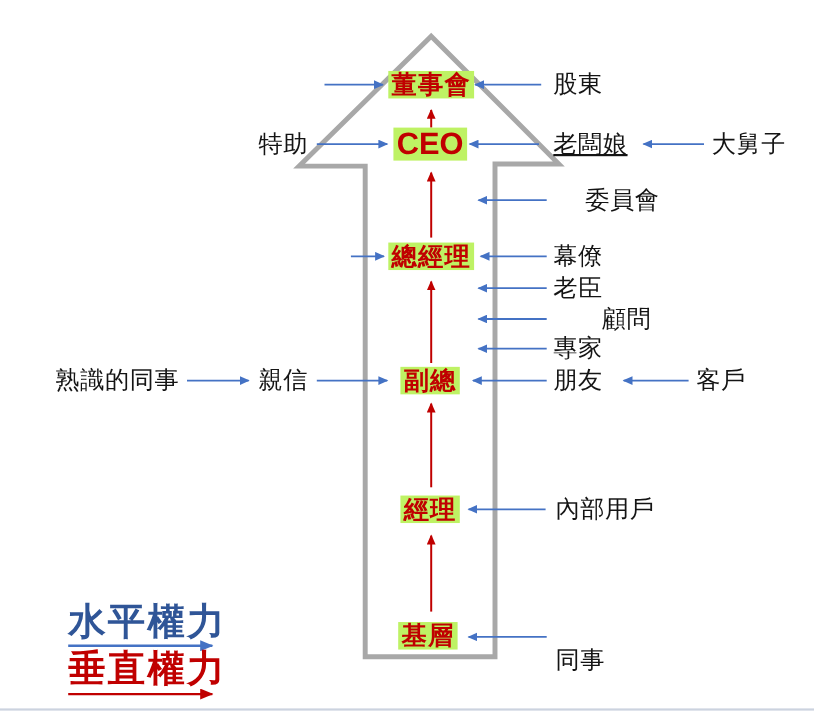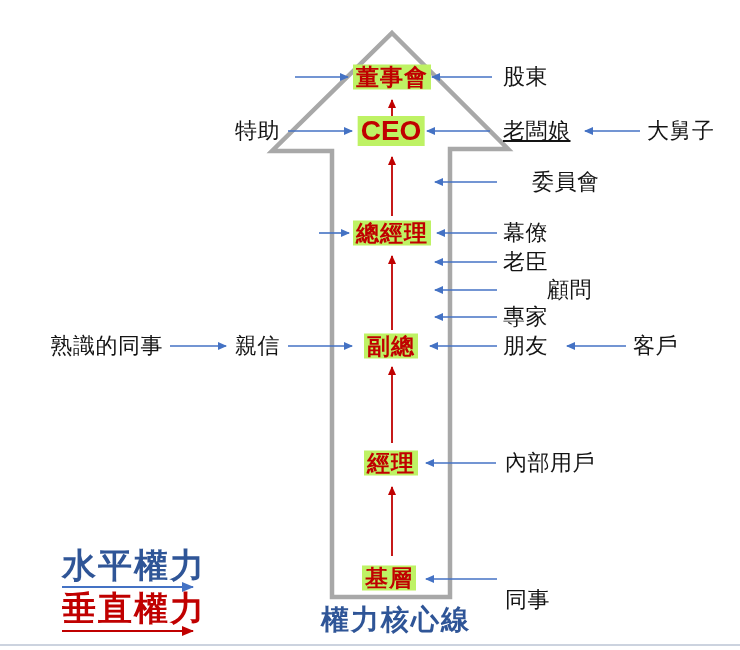--- a/index.html
+++ b/index.html
@@ -112,16 +112,15 @@
   <div class="lbl" style="left:503px;top:290px;margin-left:44px;">顧問</div>
   <div class="lbl" style="left:503px;top:317px;">專家</div>
   <div class="lbl" style="left:503px;top:346px;">朋友</div>
   <div class="lbl" style="left:633px;top:346px;">客戶</div>
   <div class="lbl" style="left:505px;top:463px;">內部用戶</div>
   <div class="lbl" style="left:505px;top:600px;">同事</div>
 
   <div class="legend-lbl h" style="left:62px;top:565px;">水平權力</div>
   <div class="legend-lbl v" style="left:62px;top:608px;">垂直權力</div>
 
-  <div class="core-line-lbl" style="left:396px;top:620px;">權力核心線</div>
 
   <div class="bottom-divider"></div>
 </div>
 
 </body></html>

